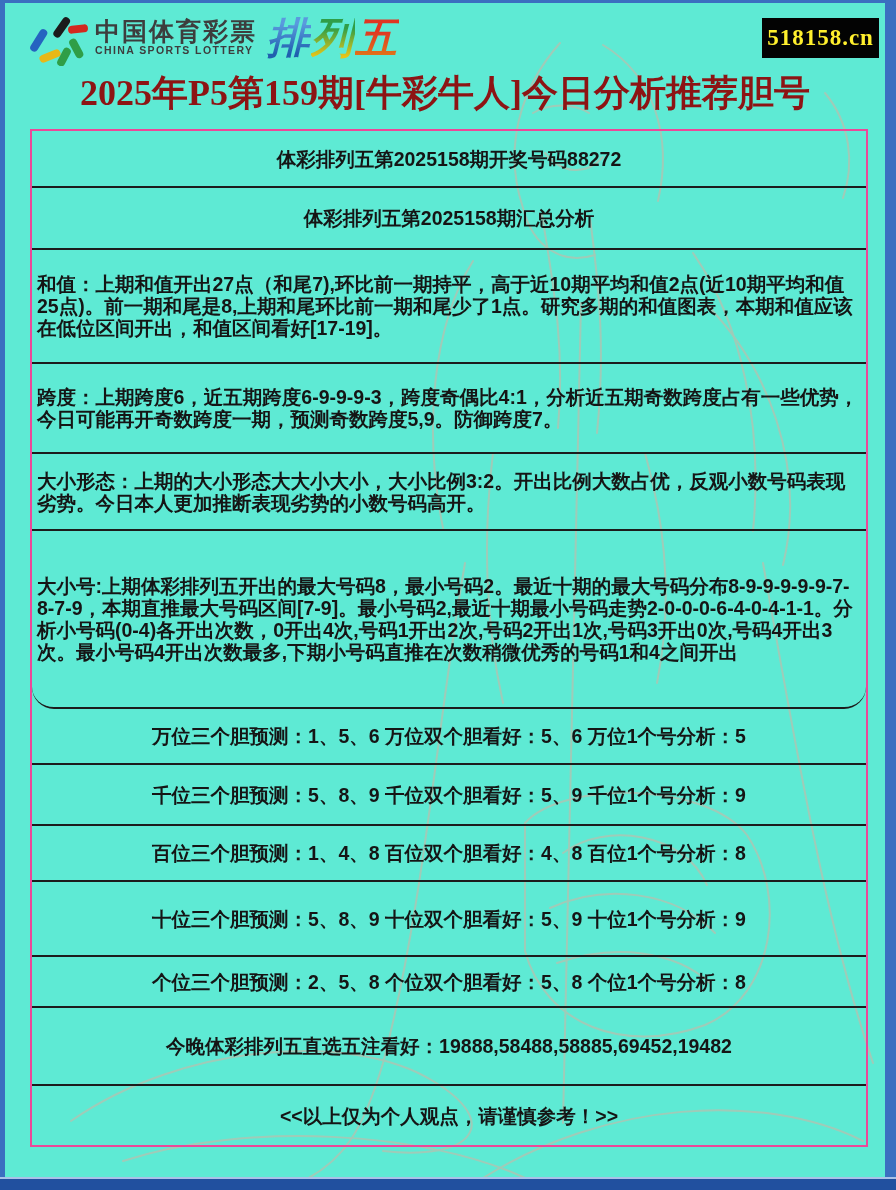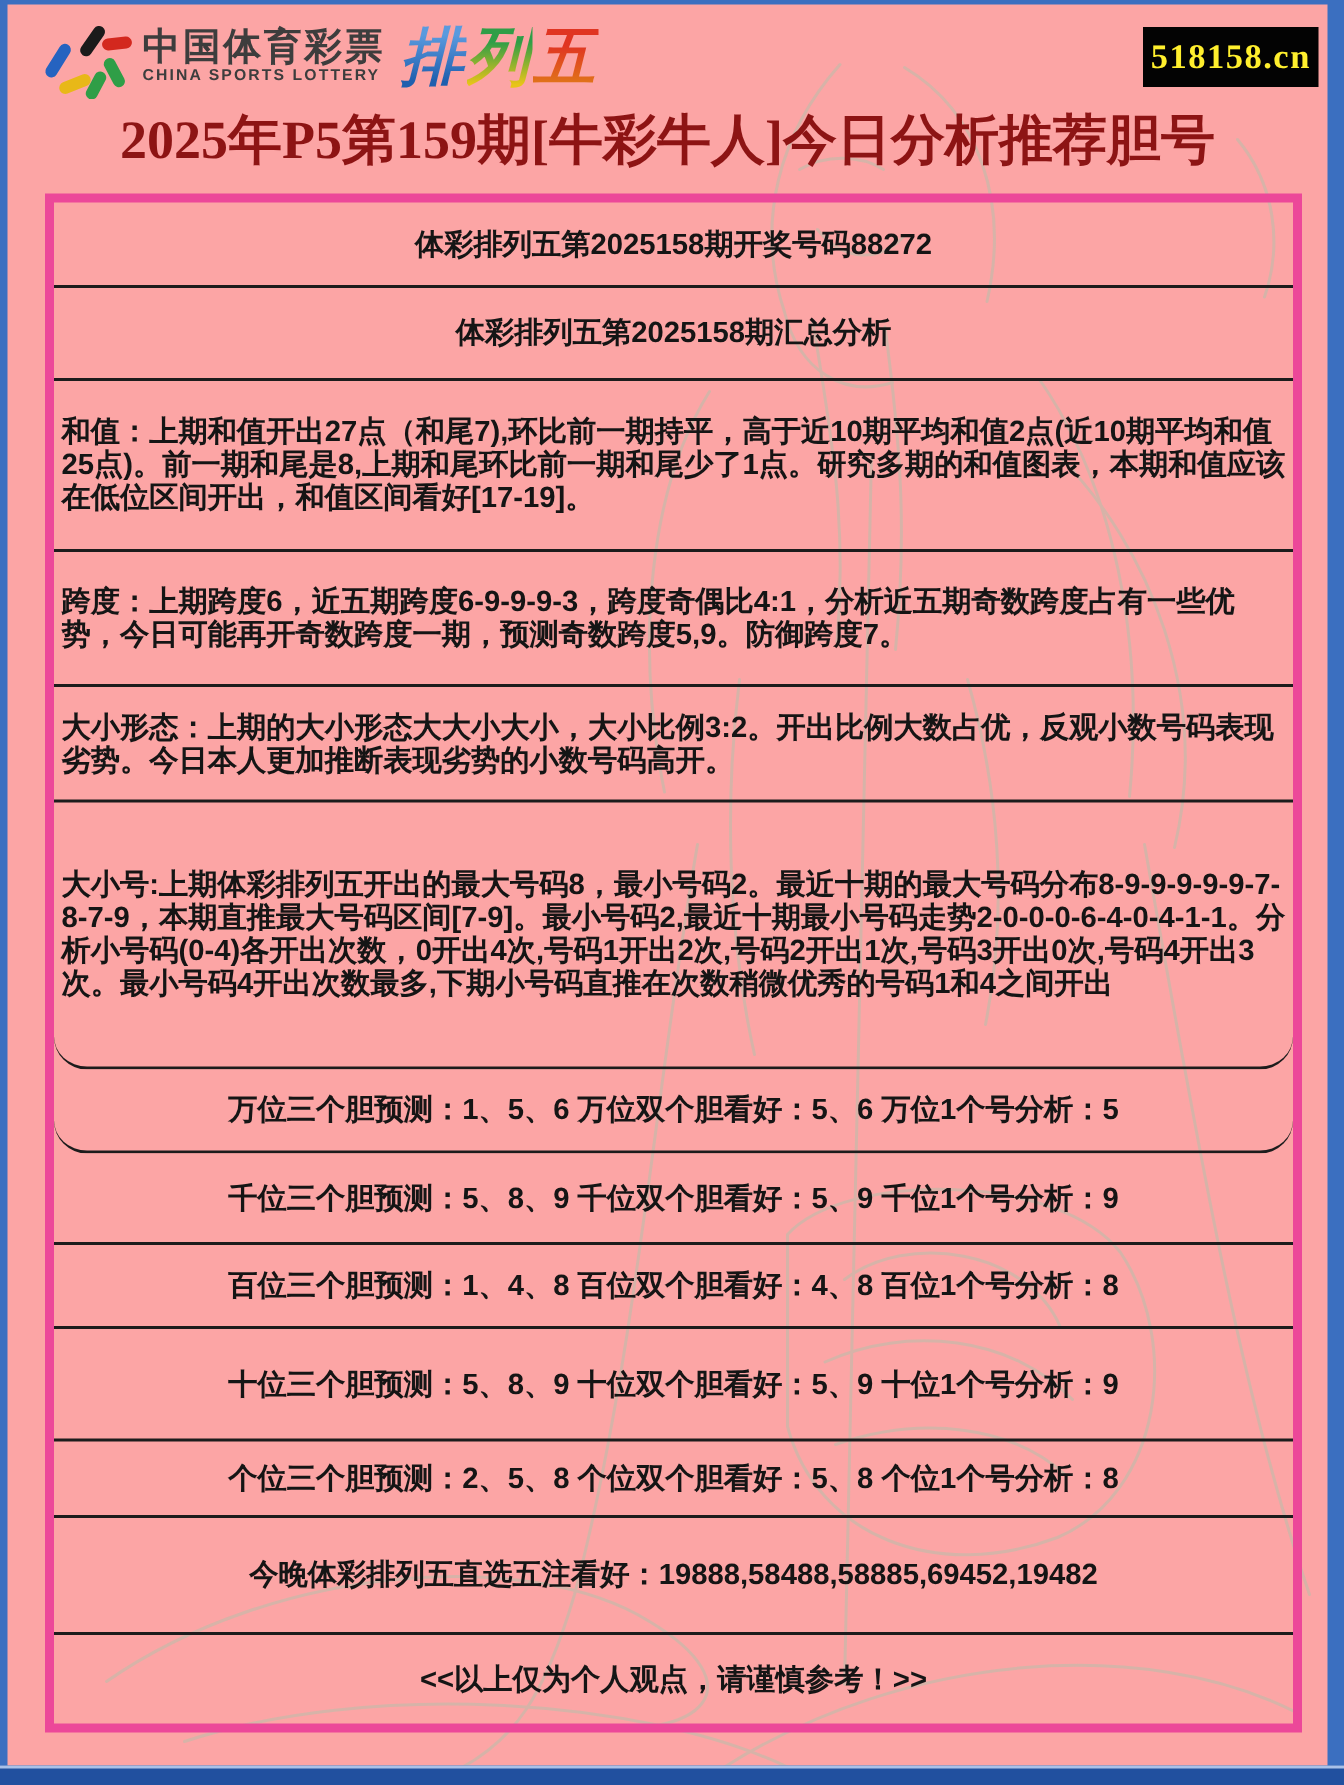--- a/index.html
+++ b/index.html
@@ -5,21 +5,21 @@
   * { margin:0; padding:0; box-sizing:border-box; }
   html,body { width:896px; }
   body { font-family:"Liberation Sans","DejaVu Sans",sans-serif; }
 
   .frame {
     position:relative; width:896px; height:1190px;
     background:#3b6fc0; overflow:hidden;
   }
   .paper {
     position:absolute; left:5px; top:3px; width:880px; height:1175px;
-    background:#fca5a5; overflow:hidden;
+    background:#5eead4; overflow:hidden;
   }
   .bottom-bar {
     position:absolute; left:0; bottom:0; width:896px; height:13px;
     background:#21509f; border-top:2px solid #a9c1e8;
   }
 
   
   .sketch { position:absolute; left:0; top:0; width:880px; height:1175px; z-index:0; }
 
   
@@ -42,33 +42,33 @@
 
   .page-title {
     position:absolute; top:66px; left:0; width:100%; text-align:center; z-index:2;
     font-family:"Liberation Serif","DejaVu Serif",serif; font-weight:bold;
     font-size:36px; color:#8d1414; white-space:nowrap; letter-spacing:0px;
   }
 
   
   .main-table {
     position:absolute; left:25px; top:126px; width:838px; z-index:2;
-    border:6px solid #ec4899;
+    border:2px solid #ec4899;
   }
   .row {
     border-bottom:2px solid #1c1c1c;
     display:flex; flex-direction:column; justify-content:center;
     font-weight:bold; color:#151515; font-size:19.5px; line-height:22px;
     padding:2px 5px;
   }
   .row:last-child { border-bottom:none; }
   .row.center { text-align:center; }
   .row.left { text-align:left; }
   .r0{height:57px;} .r1{height:62px;} .r2{height:114px;} .r3{height:90px;}
-  .r4{height:77px;} .r5{height:178px;border-radius:22px;} .r6{height:56px;border-radius:22px;} .r7{height:61px;}
+  .r4{height:77px;} .r5{height:178px;border-radius:22px;} .r6{height:56px;} .r7{height:61px;}
   .r8{height:56px;} .r9{height:75px;} .r10{height:51px;} .r11{height:78px;}
   .r12{height:59px;}
 </style>
 </head>
 <body>
 
 <div class="frame">
   <div class="paper">
 
     <svg class="sketch" viewBox="0 0 880 1175" fill="none" stroke="#c3bbaa" stroke-width="2" opacity="0.65" stroke-linecap="round">

